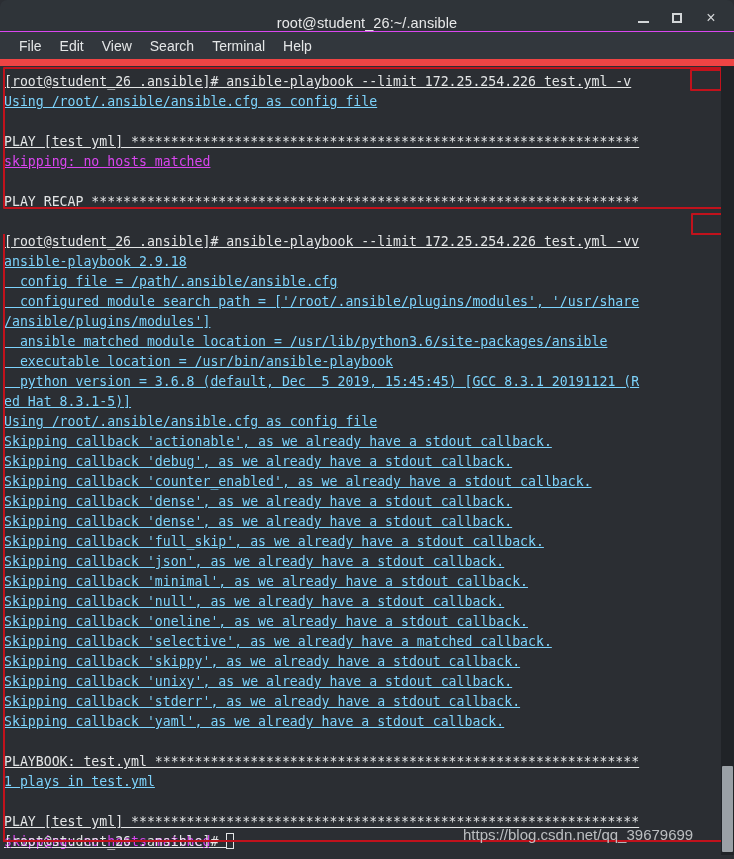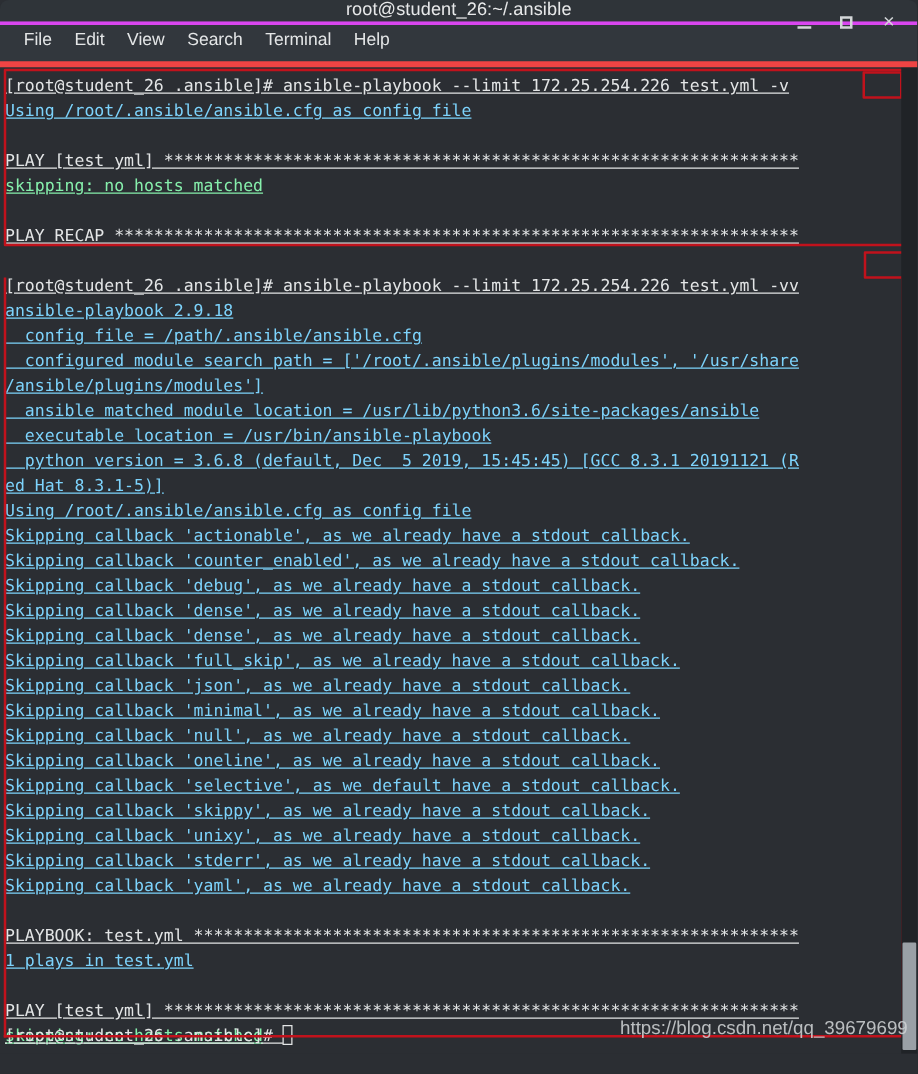--- a/index.html
+++ b/index.html
@@ -15,28 +15,28 @@
   #app {
     position: relative;
     width: 734px;
     height: 859px;
     background: #2b2e33;
   }
 
   
   .titlebar {
     position: relative;
-    height: 20px;
+    height: 32px;
     background: #2f3439;
     border-top-left-radius: 7px;
     border-top-right-radius: 7px;
     display: flex;
-    align-items: flex-start;
+    align-items: flex-end;
     justify-content: center;
-    border-bottom: 3px solid #d946ef;
+    border-bottom: 1px solid #d946ef;
   }
   .title-text {
     font-family: "Liberation Sans", sans-serif;
     font-size: 14.5px;
     color: #e8e9ea;
     letter-spacing: 0.1px;
   }
   .winbuttons {
     position: absolute;
     right: 6px;
@@ -63,23 +63,23 @@
   .glyph-close {
     font-family: "Liberation Sans", sans-serif;
     font-size: 16px; line-height: 1; color: #d3d6d8;
   }
 
   
   .menubar {
     height: 34px;
     background: #32373d;
     display: flex;
-    align-items: flex-start;
+    align-items: center;
     padding-left: 10px;
-    border-bottom: 5px solid #ef4444;
+    border-bottom: 7px solid #ef4444;
   }
   .menu-item {
     font-family: "Liberation Sans", sans-serif;
     font-size: 14px;
     color: #e4e6e7;
     padding: 3px 9px;
     border-radius: 3px;
   }
 
   
@@ -95,21 +95,21 @@
     font-size: 13.2px;
     line-height: 20px;
     height: 20px;
     white-space: pre;
     letter-spacing: 0px;
     padding-left: 2px;
     text-decoration: underline;
   }
   .c-white  { color: #e3e5e6; }
   .c-blue   { color: #7dd3fc; }
-  .c-cyan   { color: #86efac; }
+  .c-cyan   { color: #d946ef; }
 
   
   .redbox {
     position: absolute;
     border: 2px solid #c1121c;
     pointer-events: none;
     border-radius: 1px;
   }
   .redline {
     position: absolute;
@@ -197,30 +197,30 @@
         <div class="line c-blue">ansible-playbook 2.9.18</div>
         <div class="line c-blue">  config file = /path/.ansible/ansible.cfg</div>
         <div class="line c-blue">  configured module search path = ['/root/.ansible/plugins/modules', '/usr/share</div>
         <div class="line c-blue">/ansible/plugins/modules']</div>
         <div class="line c-blue">  ansible matched module location = /usr/lib/python3.6/site-packages/ansible</div>
         <div class="line c-blue">  executable location = /usr/bin/ansible-playbook</div>
         <div class="line c-blue">  python version = 3.6.8 (default, Dec  5 2019, 15:45:45) [GCC 8.3.1 20191121 (R</div>
         <div class="line c-blue">ed Hat 8.3.1-5)]</div>
         <div class="line c-blue">Using /root/.ansible/ansible.cfg as config file</div>
         <div class="line c-blue">Skipping callback 'actionable', as we already have a stdout callback.</div>
+        <div class="line c-blue">Skipping callback 'debug', as we already have a stdout callback.</div>
         <div class="line c-blue">Skipping callback 'counter_enabled', as we already have a stdout callback.</div>
-        <div class="line c-blue">Skipping callback 'debug', as we already have a stdout callback.</div>
         <div class="line c-blue">Skipping callback 'dense', as we already have a stdout callback.</div>
         <div class="line c-blue">Skipping callback 'dense', as we already have a stdout callback.</div>
         <div class="line c-blue">Skipping callback 'full_skip', as we already have a stdout callback.</div>
         <div class="line c-blue">Skipping callback 'json', as we already have a stdout callback.</div>
         <div class="line c-blue">Skipping callback 'minimal', as we already have a stdout callback.</div>
         <div class="line c-blue">Skipping callback 'null', as we already have a stdout callback.</div>
         <div class="line c-blue">Skipping callback 'oneline', as we already have a stdout callback.</div>
-        <div class="line c-blue">Skipping callback 'selective', as we default have a stdout callback.</div>
+        <div class="line c-blue">Skipping callback 'selective', as we already have a matched callback.</div>
         <div class="line c-blue">Skipping callback 'skippy', as we already have a stdout callback.</div>
         <div class="line c-blue">Skipping callback 'unixy', as we already have a stdout callback.</div>
         <div class="line c-blue">Skipping callback 'stderr', as we already have a stdout callback.</div>
         <div class="line c-blue">Skipping callback 'yaml', as we already have a stdout callback.</div>
         <div class="line c-white"></div>
         <div class="line c-white">PLAYBOOK: test.yml *************************************************************</div>
         <div class="line c-blue">1 plays in test.yml</div>
         <div class="line c-white"></div>
         <div class="line c-white">PLAY [test yml] ****************************************************************</div>
         <div class="line c-cyan">skipping: no hosts matched</div>
@@ -236,16 +236,16 @@
     <div class="redbox" style="left:691px; top:147px; width:40px; height:22px;"></div>
 
     <div class="redline" style="left:3px; top:168px; width:2px; height:608px;"></div>
     <div class="redline" style="left:721px; top:168px; width:2px; height:608px;"></div>
     <div class="redline" style="left:3px; top:774px; width:720px; height:2px;"></div>
 
     <div class="scrollbar-track">
       <div class="scrollbar-thumb" style="top:700px; height:86px;"></div>
     </div>
 
-    <div class="watermark" style="left:496px; top:760px;">https://blog.csdn.net/qq_39679699</div>
+    <div class="watermark" style="left:463px; top:760px;">https://blog.csdn.net/qq_39679699</div>
 
   </div>
 </div>
 
 </body></html>

